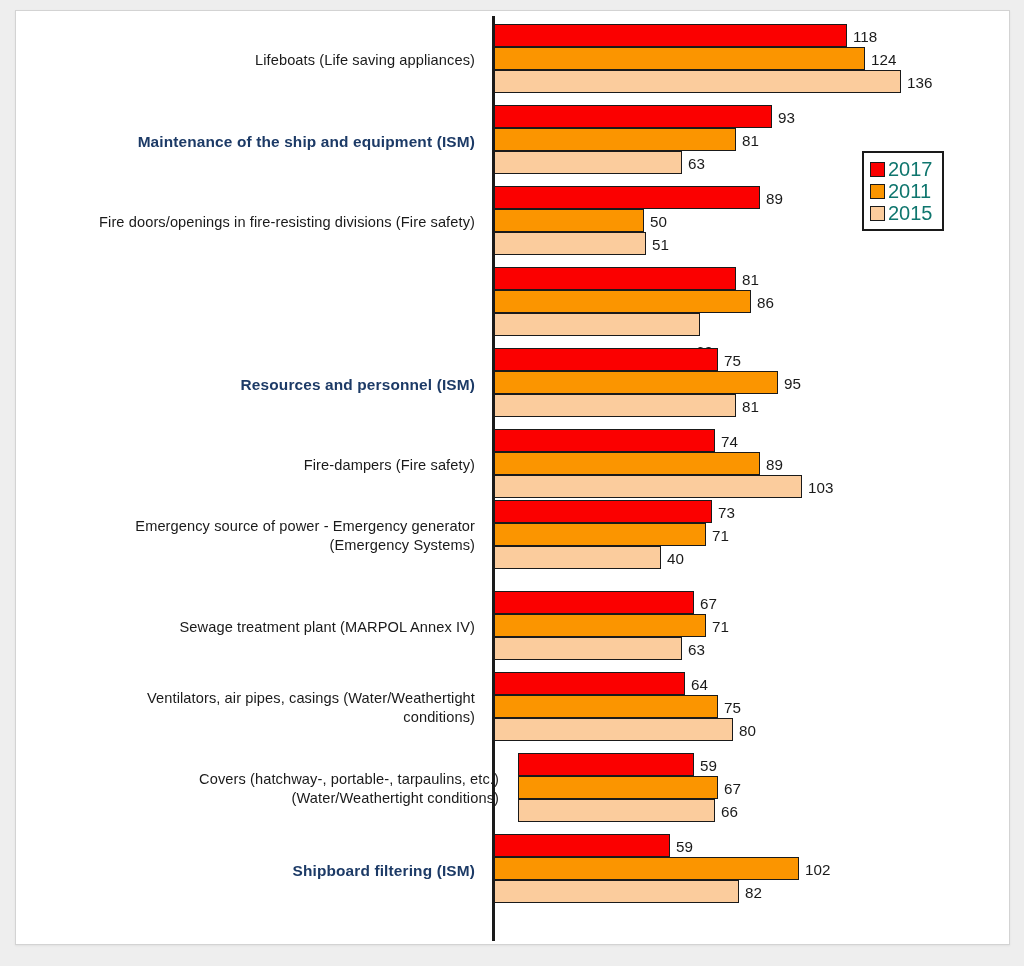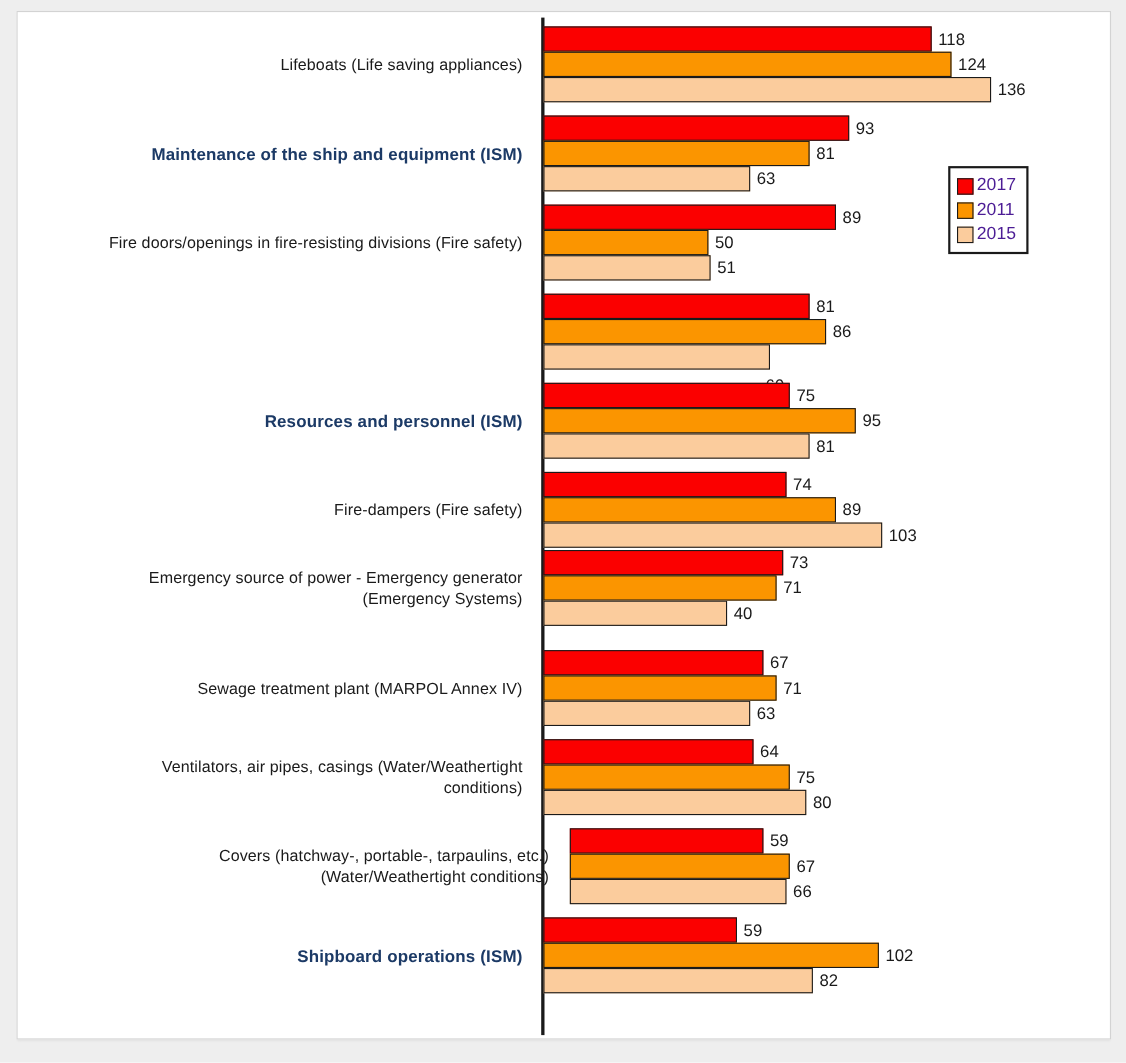--- a/index.html
+++ b/index.html
@@ -134,22 +134,22 @@
     height: 15px;
     border: 1.6px solid #1a1a1a;
     box-sizing: border-box;
     margin-right: 3px;
     flex: 0 0 auto;
   }
   .legend-swatch.y2017 { background: #fb0000; }
   .legend-swatch.y2016 { background: #fb9500; }
   .legend-swatch.y2015 { background: #fbcc9d; }
   .legend-label {
-    font-size: 16px;
-    color: #4c1d95;
+    font-size: 20px;
+    color: #0f766e;
     line-height: 1;
   }
 </style>
 </head>
 <body>
 
 <div id="chart-panel">
   <div id="plot-area">
     <div id="category-axis"></div>
     <div id="groups-container">
@@ -319,21 +319,21 @@
               <div class="bar y2016" style="width: 200px;"></div>
               <div class="bar-value" style="left: 200px;">67</div>
             </div>
             <div class="bar-row r2">
               <div class="bar y2015" style="width: 197px;"></div>
               <div class="bar-value" style="left: 197px;">66</div>
             </div>
           </div>
         </div>
         <div class="bar-group" style="top: 818px;">
-          <div class="cat-label ism">Shipboard operations (ISM)</div>
+          <div class="cat-label ism">Shipboard filtering (ISM)</div>
           <div class="bars">
             <div class="bar-row r0">
               <div class="bar y2017" style="width: 176px;"></div>
               <div class="bar-value" style="left: 176px;">59</div>
             </div>
             <div class="bar-row r1">
               <div class="bar y2016" style="width: 305px;"></div>
               <div class="bar-value" style="left: 305px;">102</div>
             </div>
             <div class="bar-row r2">

